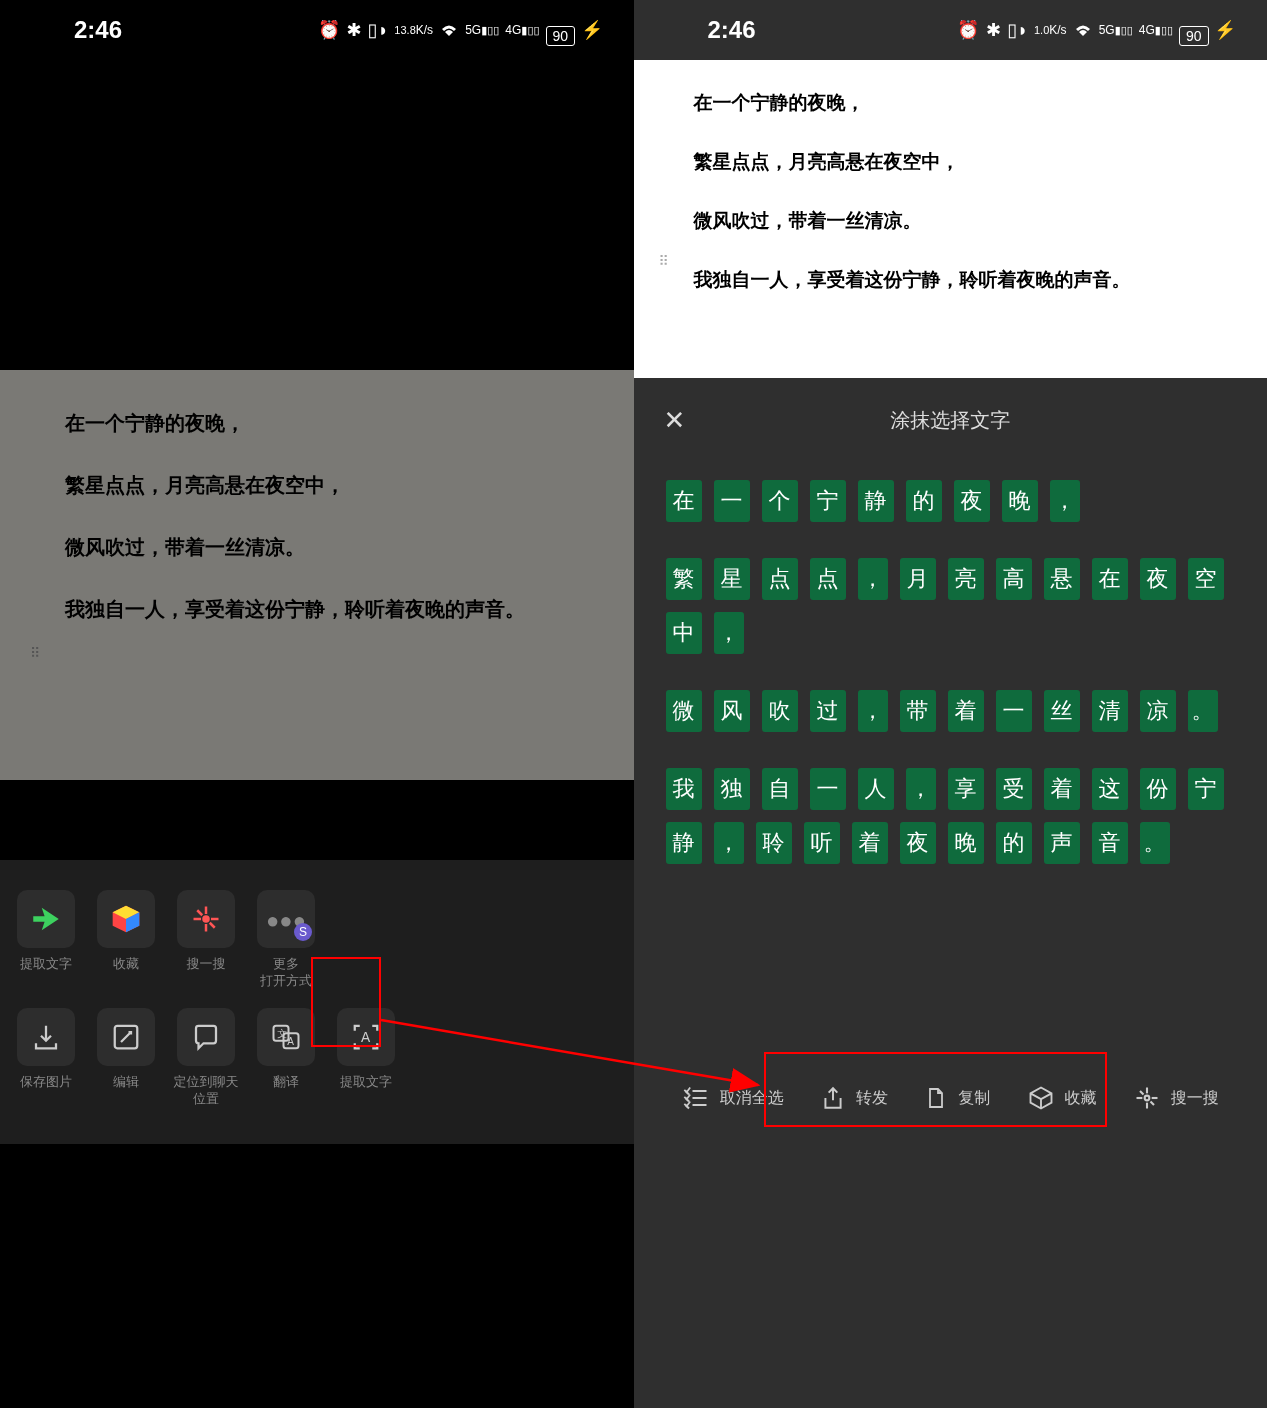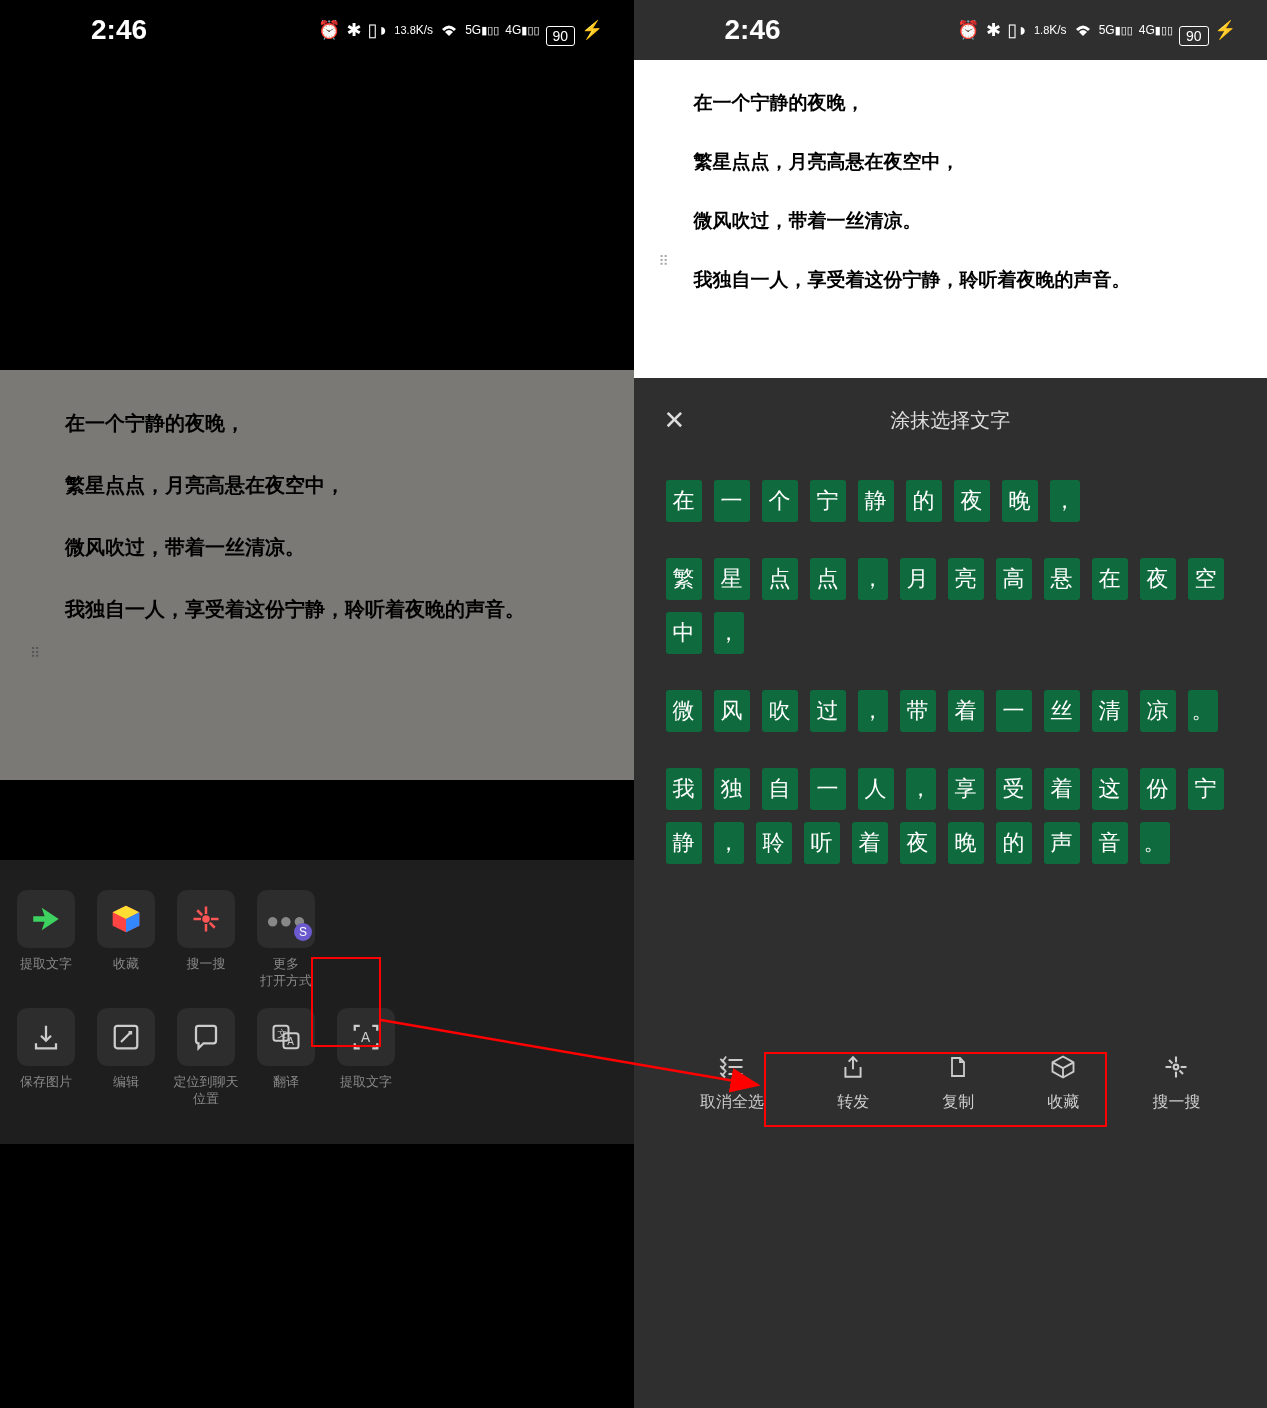--- a/index.html
+++ b/index.html
@@ -24,21 +24,21 @@
     .status-bar {
       height: 60px;
       display: flex;
       align-items: center;
       justify-content: space-between;
       padding: 0 30px;
       color: #fff;
       font-size: 22px;
       font-weight: 500;
     }
-    .status-time { font-size: 28px; font-weight: 600; margin-left: 61px; }
+    .status-time { font-size: 24px; font-weight: 600; margin-left: 44px; }
     .status-icons { display: flex; align-items: center; gap: 6px; font-size: 18px; }
     .status-icons .small { font-size: 12px; line-height: 1; }
     .status-icons .signal { display: flex; flex-direction: row; align-items: center; font-size: 11px; }
     .battery-box {
       border: 1.5px solid #fff;
       border-radius: 3px;
       padding: 1px 6px;
       font-size: 14px;
       display: inline-block;
       margin-top: 11px;
@@ -210,21 +210,20 @@
       left: 0;
       right: 0;
       display: flex;
       justify-content: space-around;
       align-items: center;
       padding: 15px 30px;
       background: #2f2f2f;
     }
     .action-item {
       display: flex;
-      flex-direction: column;
       align-items: center;
       gap: 10px;
       color: #ccc;
     }
     .action-icon {
       font-size: 26px;
       height: 30px;
       display: flex;
       align-items: center;
     }
@@ -387,21 +386,21 @@
 </div>
 
 <div class="screen screen-right">
   <div class="status-bar">
     <span class="status-time">2:46</span>
     <span class="status-icons">
       <span>⏰</span>
       <span>✱</span>
       <span>▯◗</span>
       <span class="signal">
-        <span>1.8</span>
+        <span>1.0</span>
         <span class="small">K/s</span>
       </span>
       <span>
         <svg width="20" height="16" viewBox="0 0 20 16">
             <path d="M10 14 L6 10 Q10 6 14 10 Z M3 7 Q10 0 17 7 L15 9 Q10 4 5 9 Z" fill="#fff"></path>
           </svg>
       </span>
       <span class="signal">
         <span class="small">5G</span>
         <span>▮▯▯</span>

